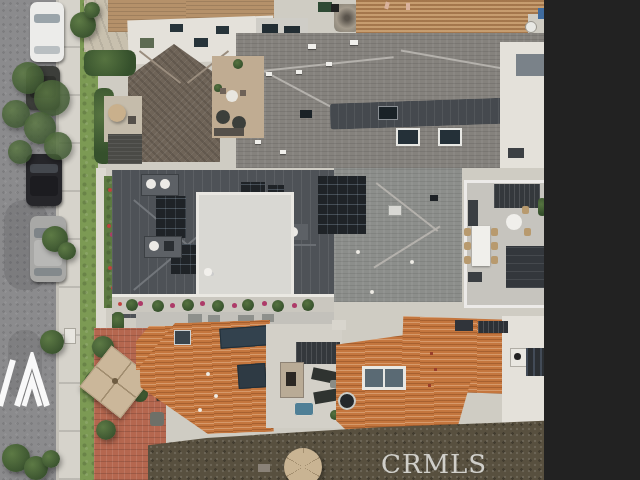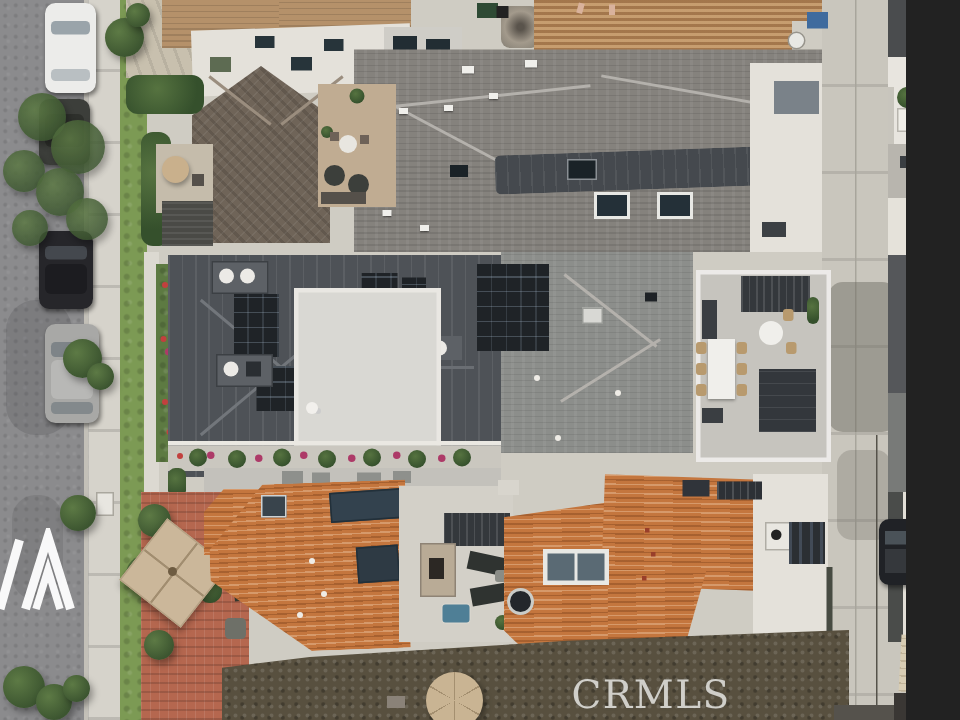--- a/index.html
+++ b/index.html
@@ -1,16 +1,16 @@
 <!DOCTYPE html>
 <html><head>
 <meta charset="utf-8">
 <style>
   html,body{margin:0;padding:0;background:#222;}
-  #photo{position:relative;width:604px;height:480px;overflow:hidden;background:#cfccc3;font-family:"Liberation Sans",sans-serif;}
+  #photo{position:relative;width:544px;height:480px;overflow:hidden;background:#cfccc3;font-family:"Liberation Sans",sans-serif;}
   .o{position:absolute;}
   
   .asphalt{background-color:#8b8b8d;background-image:radial-gradient(rgba(0,0,0,.10) 1px,transparent 1.6px),radial-gradient(rgba(255,255,255,.06) 1px,transparent 1.6px);background-size:7px 7px,11px 11px;}
   .sidewalk{background-color:#d6d3cb;background-image:repeating-linear-gradient(180deg,transparent 0 46px,rgba(0,0,0,.12) 46px 48px);}
   .alleyc{background-color:#c9c6bd;background-image:repeating-linear-gradient(180deg,transparent 0 56px,rgba(0,0,0,.10) 56px 58px);}
   .grass{background-color:#7c9a54;background-image:radial-gradient(rgba(0,0,0,.14) 1.5px,transparent 2.5px),radial-gradient(rgba(255,255,255,.10) 1px,transparent 2px);background-size:9px 9px,13px 13px;}
   
   .shg{background-color:#85827d;background-image:repeating-linear-gradient(0deg,rgba(0,0,0,.09) 0 1px,transparent 1px 4px),repeating-linear-gradient(90deg,rgba(255,255,255,.05) 0 2px,transparent 2px 7px);}
   .shg2{background-color:#8c8e8b;background-image:repeating-linear-gradient(0deg,rgba(0,0,0,.08) 0 1px,transparent 1px 4px),repeating-linear-gradient(90deg,rgba(255,255,255,.05) 0 2px,transparent 2px 7px);}
   .metal{background-color:#4e5257;background-image:repeating-linear-gradient(90deg,rgba(255,255,255,.08) 0 1px,transparent 1px 9px);}

